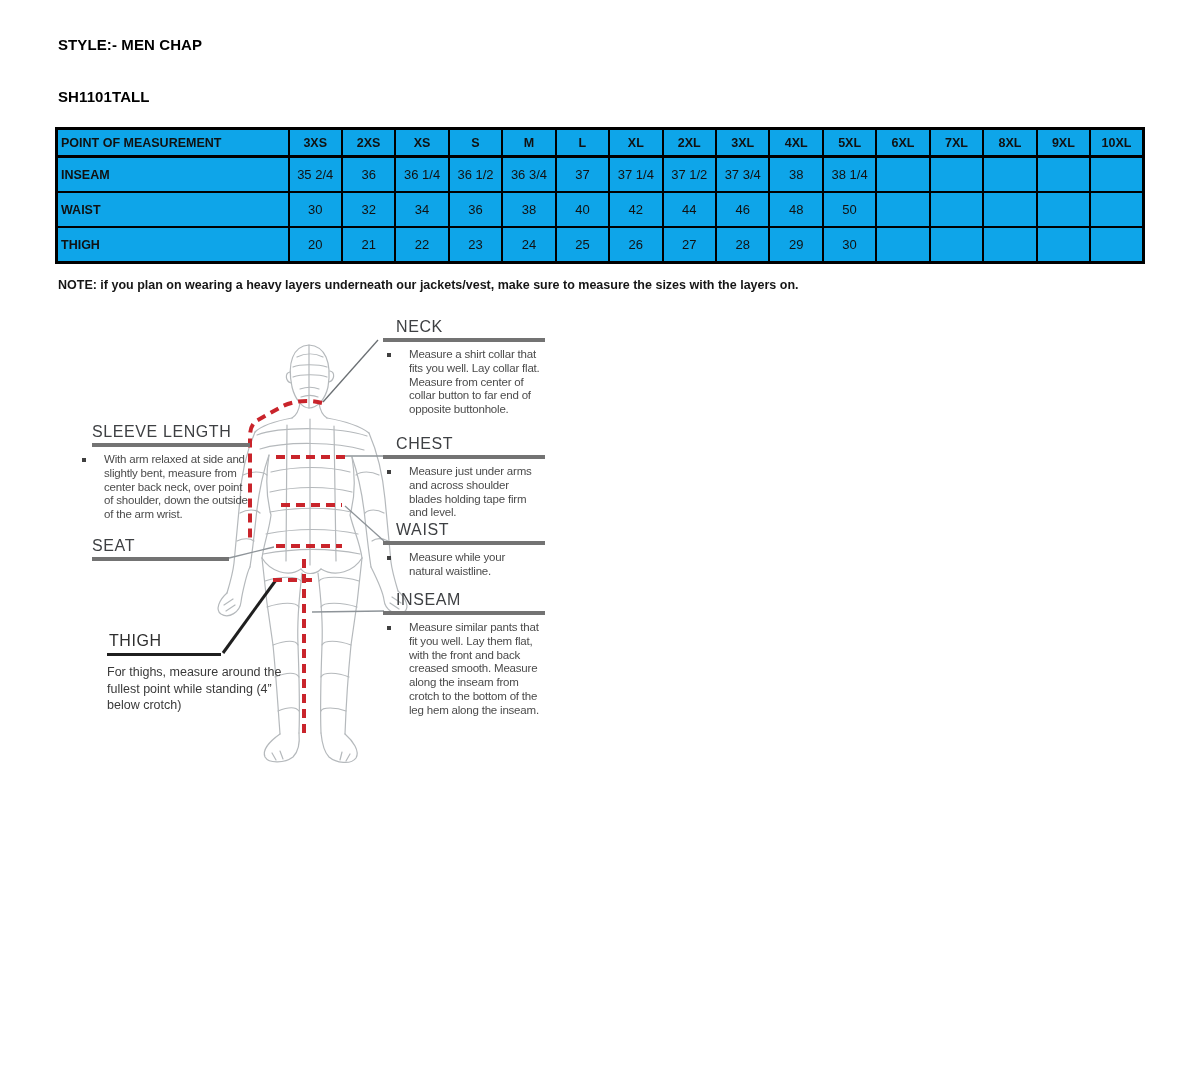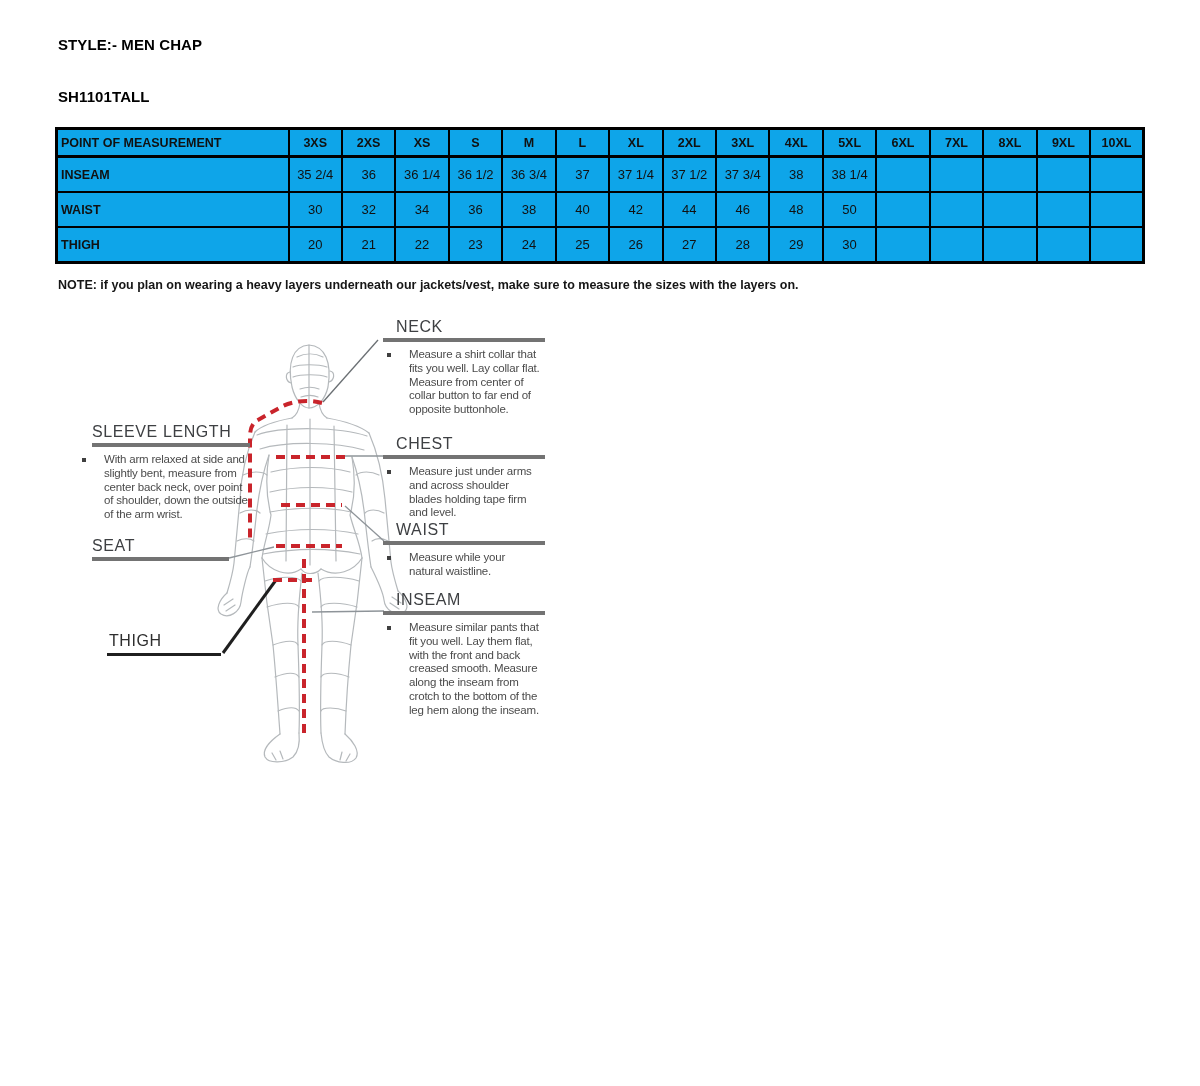--- a/index.html
+++ b/index.html
@@ -262,15 +262,16 @@
       <span>With arm relaxed at side and slightly bent, measure from center back neck, over point of shoulder, down the outside of the arm wrist.</span>
     </div>
   </div>
 
   <div class="callout left-col" style="left:92px; top:222px; width:137px;">
     <div class="callout-title">SEAT</div>
   </div>
 
   <div class="callout thigh" style="left:107px; top:317px; width:180px;">
     <div class="callout-title">THIGH</div>
+    <div class="thigh-text">For thighs, measure around the fullest point while standing (4” below crotch)</div>
   </div>
 
 </div>
 
 </body></html>

